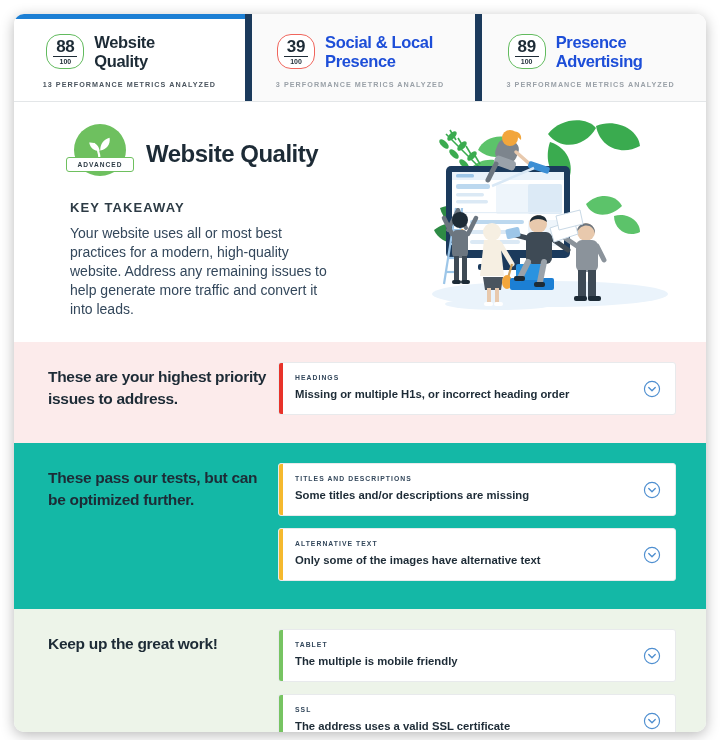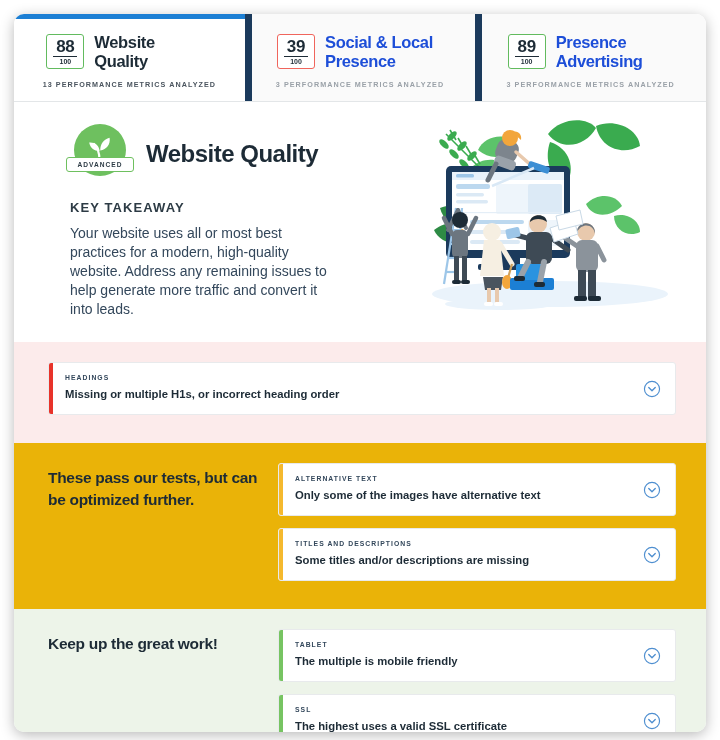--- a/index.html
+++ b/index.html
@@ -60,21 +60,21 @@
   }
   .tab-head {
     display: flex;
     align-items: center;
     gap: 10px;
   }
   .score-box {
     width: 38px;
     min-width: 38px;
     border: 1.5px solid #62bb5e;
-    border-radius: 3px;
+    border-radius: 14px;
     padding: 3px 2px 2px 2px;
     text-align: center;
     background: #fff;
   }
   .score-box.red { border-color: #f0655c; }
   .score-num {
     font-size: 17px;
     font-weight: bold;
     color: #1d2b36;
     line-height: 17px;
@@ -177,21 +177,21 @@
     right: 6px; top: 10px;
     width: 300px; height: 210px;
   }
 
   
   .section {
     display: flex;
     padding: 20px 30px 20px 34px;
   }
   .sec-high { background: #fcebeb; }
-  .sec-mid  { background: #eab308; }
+  .sec-mid  { background: #14b8a6; }
   .sec-good { background: #edf4e9; }
   .sec-heading {
     width: 230px;
     min-width: 230px;
     font-size: 15.5px;
     font-weight: bold;
     line-height: 22px;
     color: #1d2b36;
     letter-spacing: -0.3px;
     padding-top: 4px;
@@ -445,49 +445,50 @@
           <rect x="188" y="184" width="13" height="5" rx="2" fill="#1d2b36"></rect>
           <g fill="#ffffff" stroke="#c9d9e6" stroke-width="1">
             <path d="M150 116 L174 108 L178 122 L154 130 Z"></path>
             <path d="M156 104 L180 98 L183 112 L159 118 Z"></path>
           </g>
         </g>
       </svg>
     </div>
 
     <div class="section sec-high">
+      <div class="sec-heading">These are your highest priority issues to address.</div>
       <div class="cards">
         <div class="issue-card">
           <div class="bar bar-red"></div>
           <div class="issue-cat">HEADINGS</div>
           <div class="issue-txt">Missing or multiple H1s, or incorrect heading order</div>
           <svg class="chev" viewBox="0 0 20 20">
             <circle cx="10" cy="10" r="8.4"></circle>
             <path d="M6.4 8.4 L10 12 L13.6 8.4"></path>
           </svg>
         </div>
       </div>
     </div>
 
     <div class="section sec-mid">
       <div class="sec-heading">These pass our tests, but can be optimized further.</div>
       <div class="cards">
         <div class="issue-card">
           <div class="bar bar-yellow"></div>
-          <div class="issue-cat">ALTERNATIVE TEXT</div>
-          <div class="issue-txt">Only some of the images have alternative text</div>
+          <div class="issue-cat">TITLES AND DESCRIPTIONS</div>
+          <div class="issue-txt">Some titles and/or descriptions are missing</div>
           <svg class="chev" viewBox="0 0 20 20">
             <circle cx="10" cy="10" r="8.4"></circle>
             <path d="M6.4 8.4 L10 12 L13.6 8.4"></path>
           </svg>
         </div>
         <div class="issue-card">
           <div class="bar bar-yellow"></div>
-          <div class="issue-cat">TITLES AND DESCRIPTIONS</div>
-          <div class="issue-txt">Some titles and/or descriptions are missing</div>
+          <div class="issue-cat">ALTERNATIVE TEXT</div>
+          <div class="issue-txt">Only some of the images have alternative text</div>
           <svg class="chev" viewBox="0 0 20 20">
             <circle cx="10" cy="10" r="8.4"></circle>
             <path d="M6.4 8.4 L10 12 L13.6 8.4"></path>
           </svg>
         </div>
       </div>
     </div>
 
     <div class="section sec-good">
       <div class="sec-heading">Keep up the great work!</div>
@@ -497,21 +498,21 @@
           <div class="issue-cat">TABLET</div>
           <div class="issue-txt">The multiple is mobile friendly</div>
           <svg class="chev" viewBox="0 0 20 20">
             <circle cx="10" cy="10" r="8.4"></circle>
             <path d="M6.4 8.4 L10 12 L13.6 8.4"></path>
           </svg>
         </div>
         <div class="issue-card">
           <div class="bar bar-green"></div>
           <div class="issue-cat">SSL</div>
-          <div class="issue-txt">The highest uses a valid SSL certificate</div>
+          <div class="issue-txt">The address uses a valid SSL certificate</div>
           <svg class="chev" viewBox="0 0 20 20">
             <circle cx="10" cy="10" r="8.4"></circle>
             <path d="M6.4 8.4 L10 12 L13.6 8.4"></path>
           </svg>
         </div>
 
       </div>
     </div>
 
   </div>

